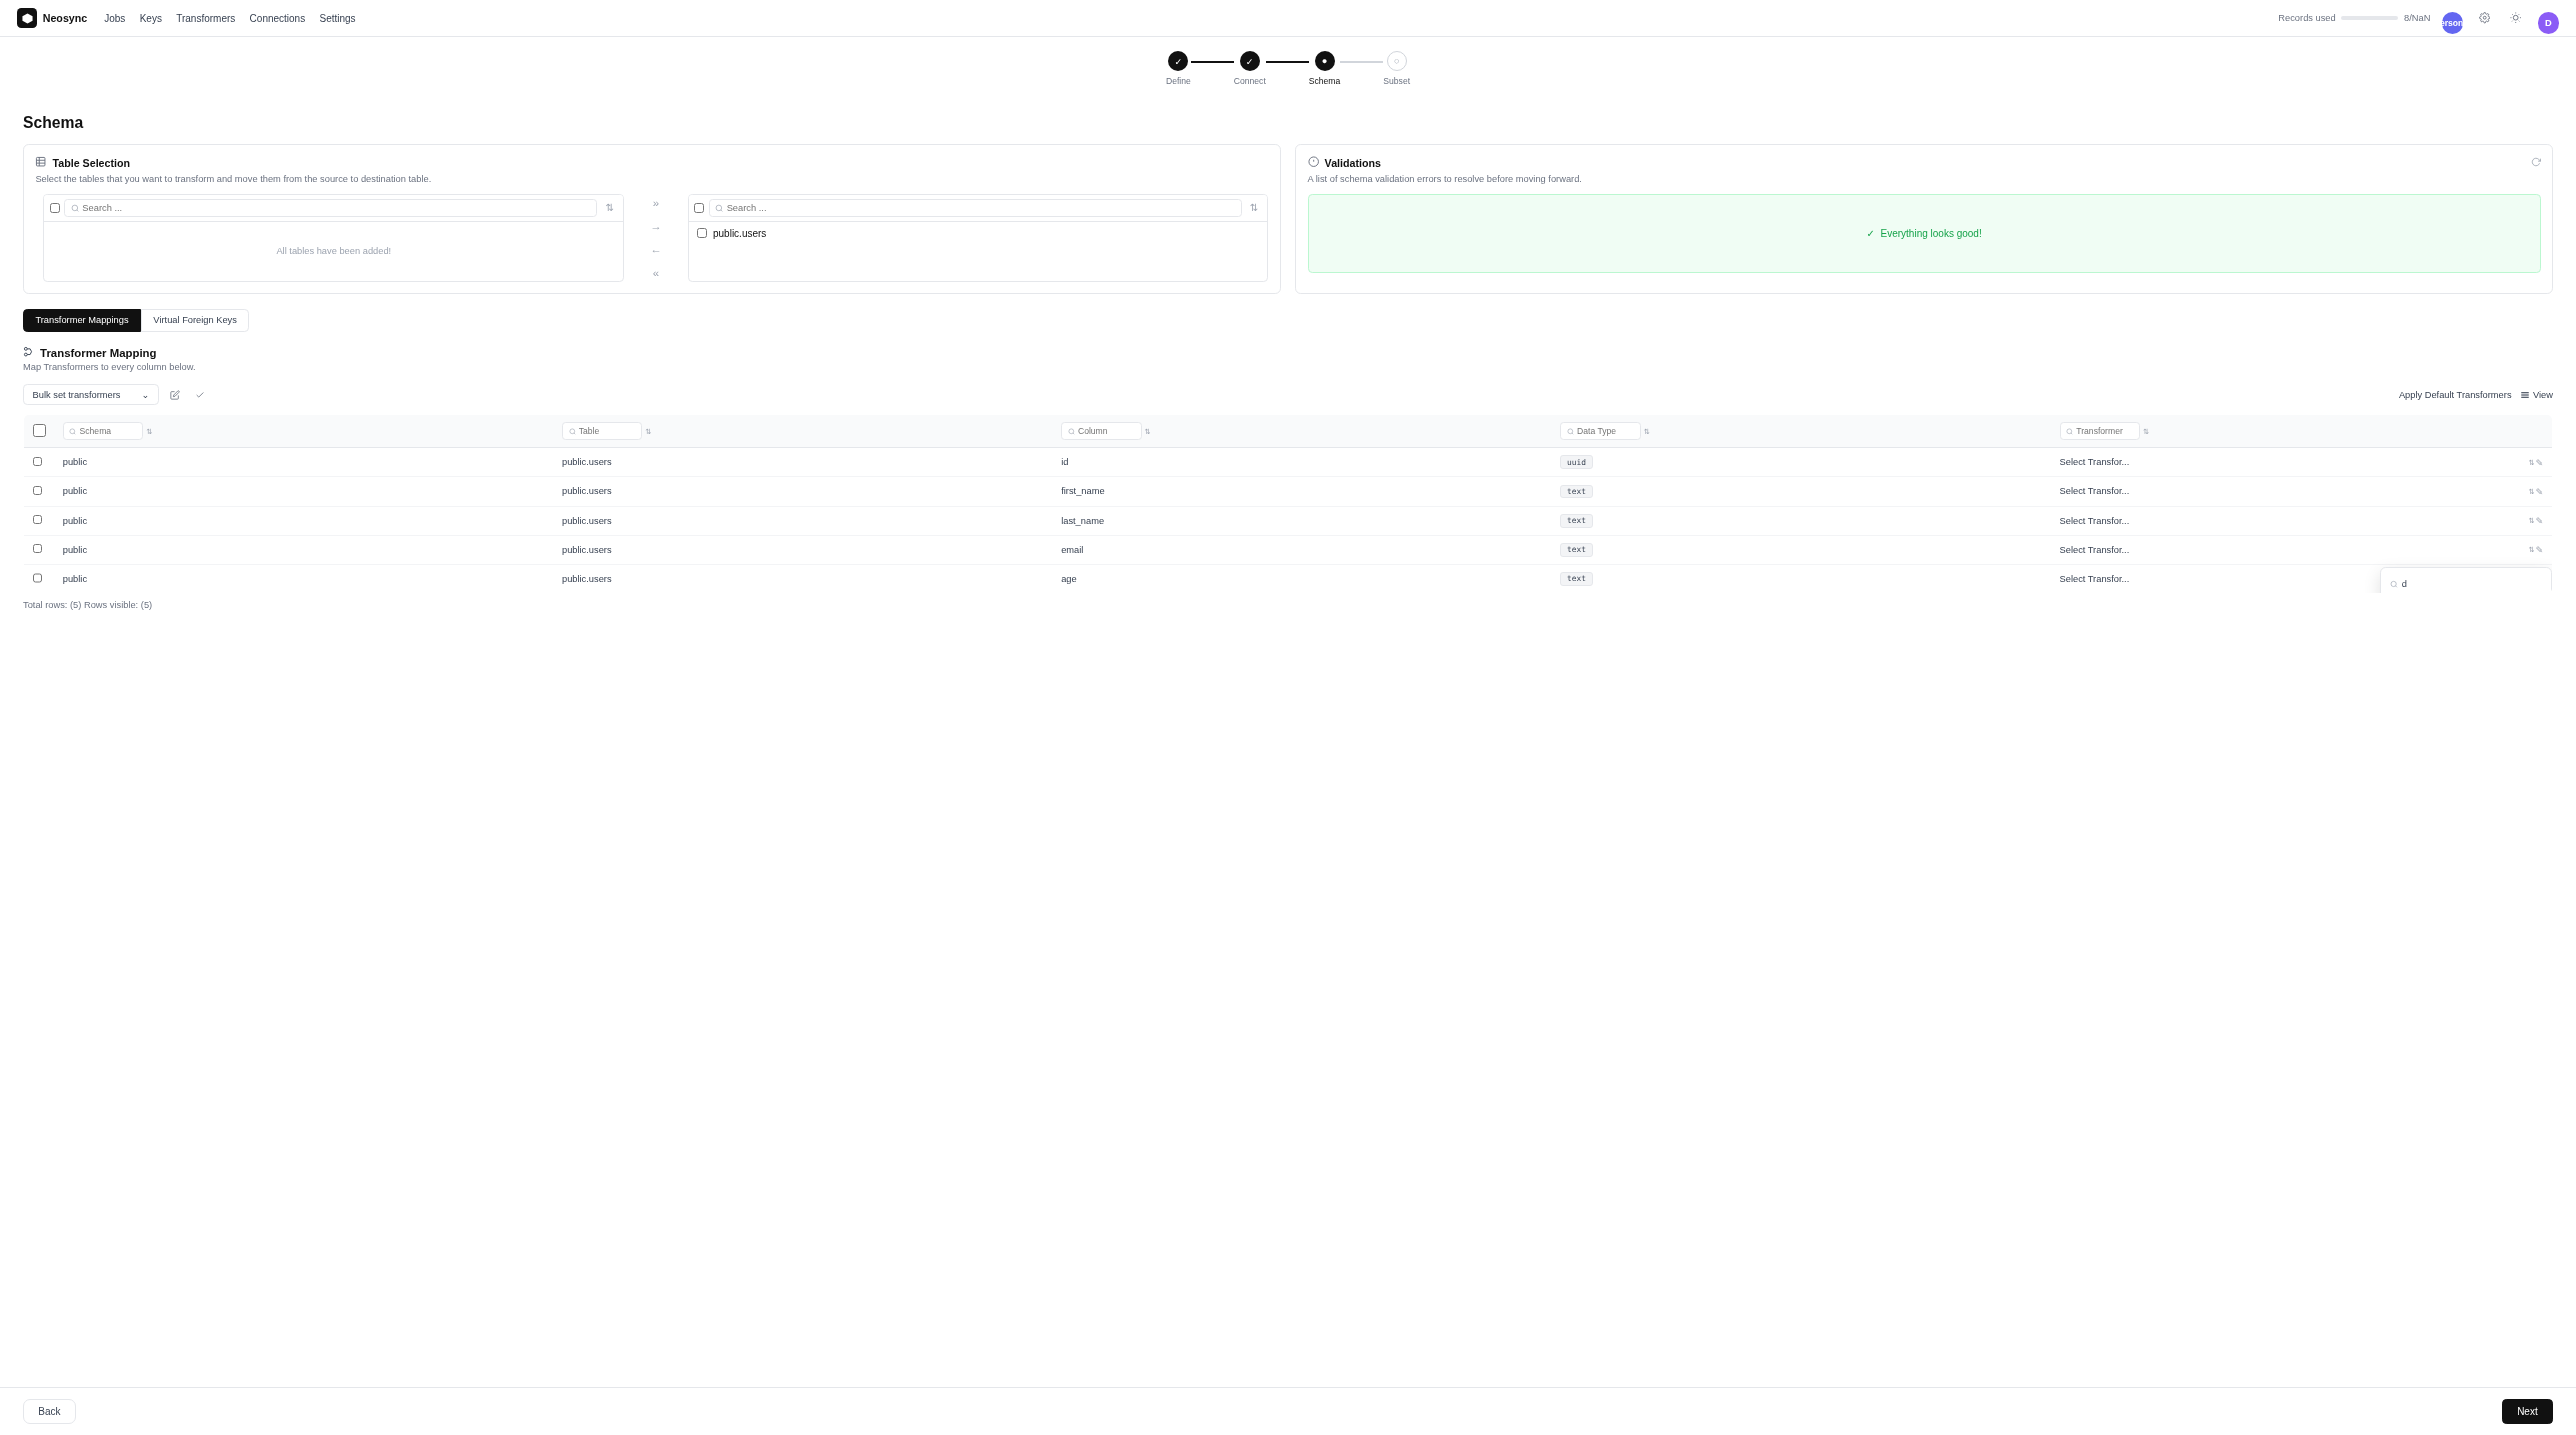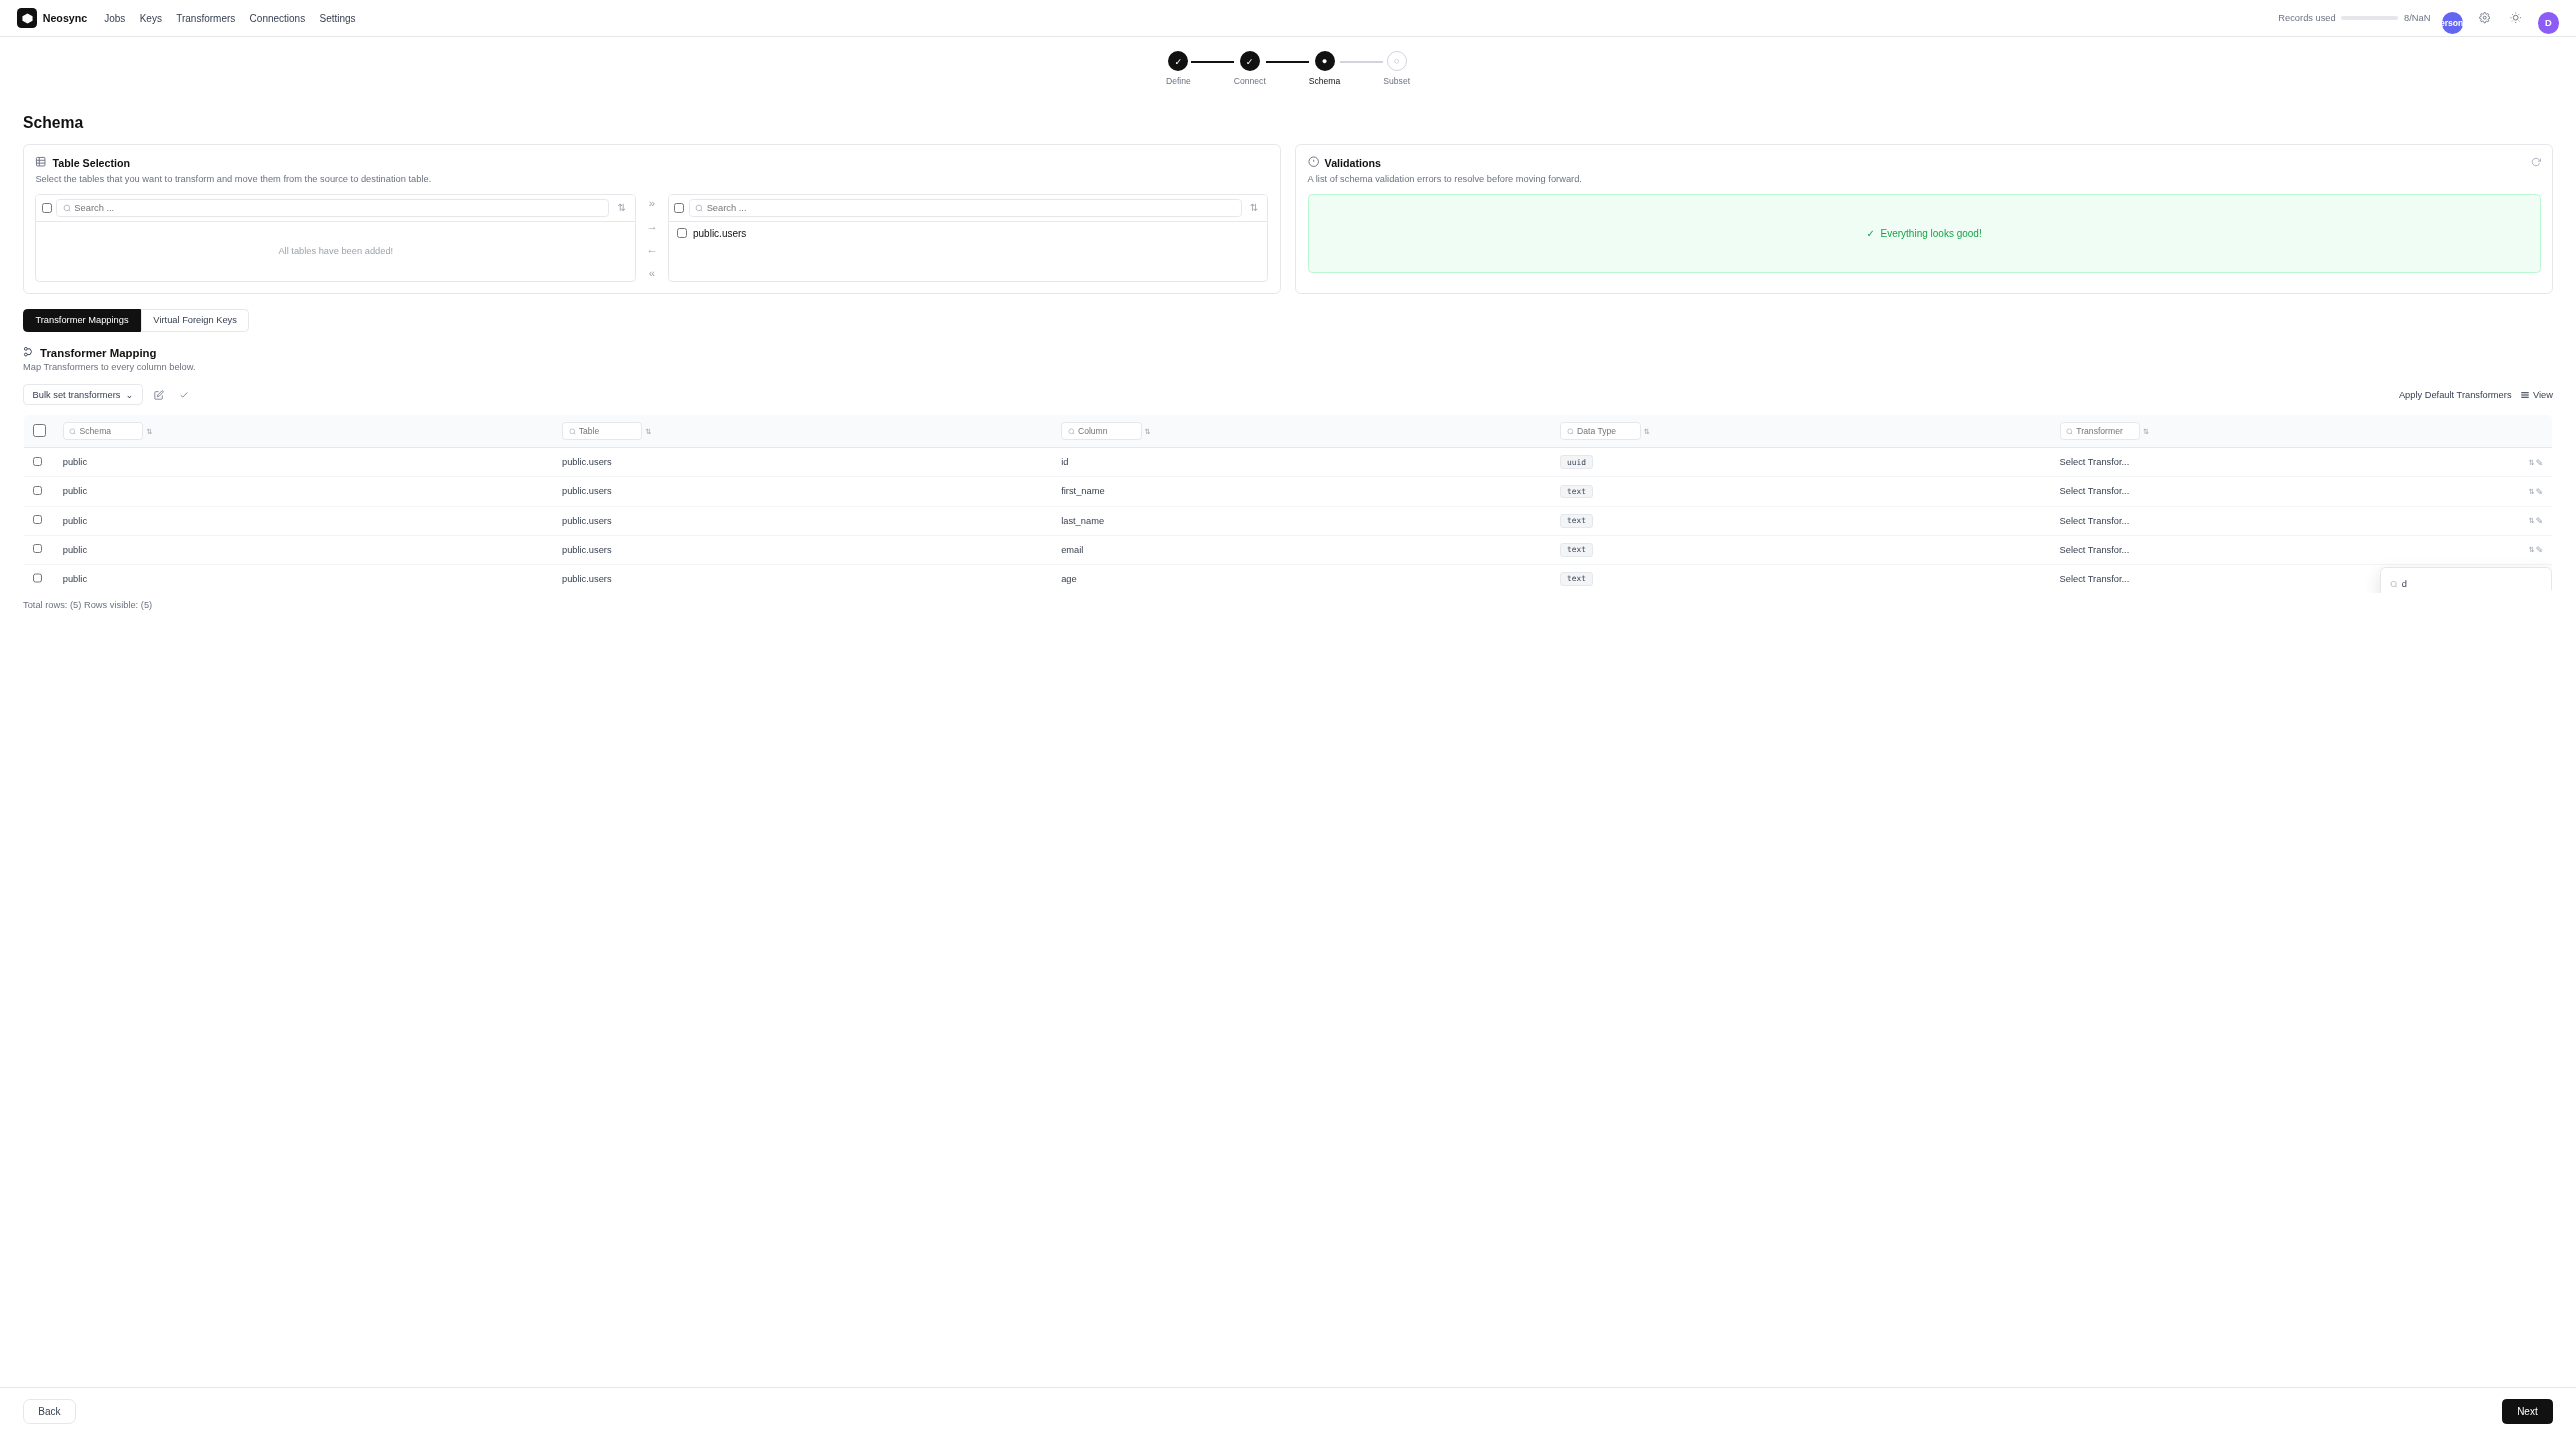--- a/index.html
+++ b/index.html
@@ -40,21 +40,21 @@
 
     
     .card { border: 0.7px solid #e5e7eb; border-radius: 5.7px; padding: 11.4px; }
     .card-header { display: flex; align-items: center; gap: 5.7px; margin-bottom: 4.3px; }
     .card-header .icon { color: #6b7280; }
     .card-title { font-weight: 600; font-size: 10.7px; }
     .card-subtitle { font-size: 9.3px; color: #6b7280; margin-bottom: 10px; }
     .card-refresh { margin-left: auto; cursor: pointer; color: #9ca3af; }
 
     
-    .table-sel-body { display: flex; gap: 0; align-items: stretch; }
+    .table-sel-body { display: flex; gap: 16px; align-items: stretch; margin-left: 8px; }
     .table-sel-panel { flex: 1; border: 0.7px solid #e5e7eb; border-radius: 4.3px; overflow: hidden; }
     .table-sel-arrows { display: flex; flex-direction: column; align-items: center; justify-content: center; gap: 5.7px; padding: 0 7.2px; color: #9ca3af; font-size: 11.4px; }
     .table-sel-arrows span { cursor: pointer; display: block; padding: 2.9px; }
     .panel-top { display: flex; align-items: center; padding: 4.3px 5.7px; border-bottom: 0.7px solid #e5e7eb; gap: 4.3px; background: white; }
     .panel-checkbox { width: 10px; height: 10px; border: 0.7px solid #d1d5db; border-radius: 2.1px; }
     .panel-search { flex: 1; display: flex; align-items: center; gap: 2.9px; background: white; border: 0.7px solid #e5e7eb; border-radius: 3.6px; padding: 2.9px 5.7px; }
     .panel-search input { border: none; outline: none; width: 100%; font-size: 9.3px; color: #374151; background: transparent; }
     .panel-sort { width: 15.7px; height: 15.7px; display: flex; align-items: center; justify-content: center; color: #9ca3af; cursor: pointer; }
     .panel-empty { display: flex; align-items: center; justify-content: center; height: 57px; color: #9ca3af; font-size: 9.3px; }
     .panel-item { display: flex; align-items: center; gap: 5.7px; padding: 5.7px 8.6px; }
@@ -70,21 +70,21 @@
     .tab:last-child { border-radius: 0 4.3px 4.3px 0; }
     .tab.active { background: #111; color: white; border-color: #111; }
 
     
     .section-header { display: flex; align-items: center; gap: 5.7px; margin-bottom: 2.9px; }
     .section-title { font-size: 11.4px; font-weight: 600; }
     .section-subtitle { font-size: 9.3px; color: #6b7280; margin-bottom: 11.4px; }
 
     .toolbar { display: flex; align-items: center; margin-bottom: 8.6px; }
     .bulk-set { display: flex; align-items: center; gap: 5.7px; }
-    .bulk-select { display: flex; align-items: center; gap: 5px; padding: 4.3px 8.6px; border: 0.7px solid #e5e7eb; border-radius: 4.3px; font-size: 9.3px; color: #374151; cursor: pointer; background: white; }
+    .bulk-select { display: flex; align-items: center; gap: 21px; padding: 4.3px 8.6px; border: 0.7px solid #e5e7eb; border-radius: 4.3px; font-size: 9.3px; color: #374151; cursor: pointer; background: white; }
     .toolbar-icons { display: flex; gap: 5.7px; margin-left: 5.7px; }
     .toolbar-icon-btn { width: 20px; height: 20px; display: flex; align-items: center; justify-content: center; cursor: pointer; color: #6b7280; }
     .apply-btn { margin-left: auto; font-size: 9.3px; font-weight: 500; cursor: pointer; color: #374151; }
     .view-btn { display: flex; align-items: center; gap: 2.9px; font-size: 9.3px; color: #374151; cursor: pointer; margin-left: 8.6px; }
 
     
     .data-table { width: 100%; border-collapse: collapse; border: 0.7px solid #e5e7eb; border-radius: 5.7px; overflow: hidden; }
     .data-table th { background: #f9fafb; padding: 7.2px 8.6px; text-align: left; font-size: 9.3px; font-weight: 500; color: #6b7280; border-bottom: 0.7px solid #e5e7eb; }
     .data-table td { padding: 7.2px 8.6px; font-size: 9.3px; color: #374151; border-bottom: 0.7px solid #f3f4f6; }
     .data-table tr:last-child td { border-bottom: none; }

